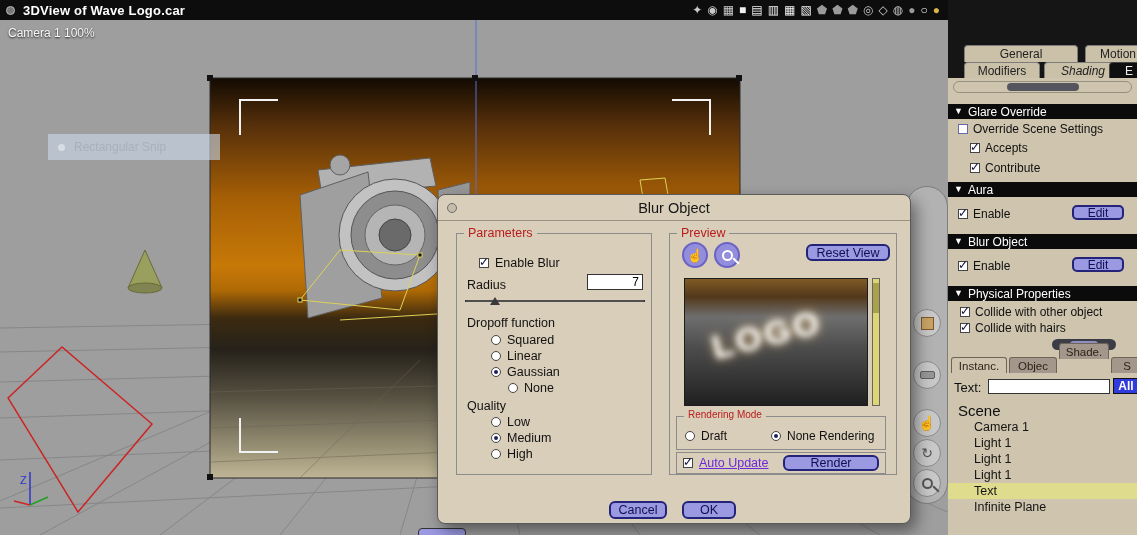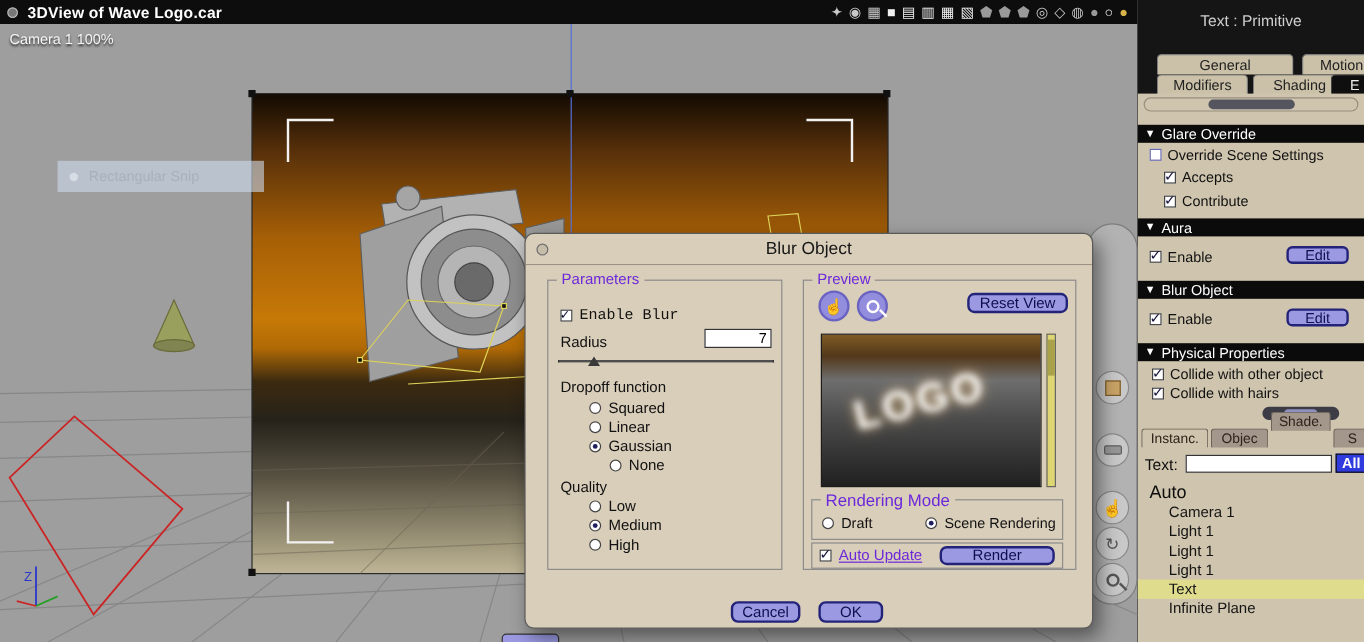--- a/index.html
+++ b/index.html
@@ -43,21 +43,21 @@
 
   
   .dialog{position:absolute;left:437px;top:194px;width:474px;height:330px;background:#d9ceba;
           border:1px solid #5a5a5a;border-radius:8px;box-shadow:5px 7px 16px rgba(0,0,0,.45);z-index:10;}
   .dlg-titlebar{position:absolute;top:0;left:0;right:0;height:26px;border-bottom:1px solid #9a9182;
                 display:flex;align-items:center;justify-content:center;border-radius:8px 8px 0 0;}
   .dlg-title{font-size:14.5px;color:#161616;}
   .dlg-close{position:absolute;left:9px;top:8px;width:10px;height:10px;border-radius:50%;
              background:#c6bcaa;border:1px solid #6e6e6e;}
   .group{position:absolute;border:1px solid #8c8c8c;}
-  .group-label{position:absolute;top:-8px;left:7px;background:#d9ceba;padding:0 4px;font-size:12.5px;color:#6d28d9;}
+  .group-label{position:absolute;top:-8px;left:7px;background:#d9ceba;padding:0 4px;font-size:12.5px;color:#b91c1c;}
   .prow{position:absolute;display:flex;align-items:center;gap:6px;font-size:12.5px;color:#111;white-space:nowrap;}
   .chk{display:inline-block;width:10px;height:10px;background:#fff;border:1px solid #444;position:relative;flex:0 0 auto;}
   .chk.checked::after{content:"✓";position:absolute;left:-1px;top:-4px;font-size:12px;color:#10103a;}
   .chk.blue{border-color:#6666aa;}
   .radio{display:inline-block;width:10px;height:10px;border:1px solid #444;border-radius:50%;background:#fff;position:relative;flex:0 0 auto;}
   .radio.sel::after{content:"";position:absolute;left:2px;top:2px;width:4px;height:4px;border-radius:50%;background:#202060;}
   .radius-input{position:absolute;width:56px;height:16px;border:1px solid #333;background:#fff;
                 font-size:12px;text-align:right;padding:0 3px;font-family:"Liberation Sans",sans-serif;}
   .slider-track{position:absolute;height:2px;background:#4f4f4f;border-left:1px solid #333;border-right:1px solid #333;}
   .slider-thumb{position:absolute;width:0;height:0;border-left:5px solid transparent;border-right:5px solid transparent;
@@ -268,21 +268,21 @@
 
   <div class="dialog">
     <div class="dlg-titlebar">
       <span class="dlg-close"></span>
       <span class="dlg-title">Blur Object</span>
     </div>
 
     <div class="group" style="left:18px;top:38px;width:196px;height:242px;">
       <span class="group-label">Parameters</span>
 
-      <div class="prow" style="left:10px;top:22px;font-family:Liberation Mono, monospace;">
+      <div class="prow" style="left:22px;top:22px;">
         <span class="chk checked"></span>
         <span>Enable Blur</span>
       </div>
 
       <div class="prow" style="left:10px;top:44px;">
         <span>Radius</span>
       </div>
       <input class="radius-input" style="left: 130px; top: 40px;" value="7">
 
       <div class="slider-track" style="left:8px;top:66px;width:180px;">
@@ -338,49 +338,48 @@
       <div class="btn-lav" style="position:absolute;right:6px;top:10px;width:84px;height:17px;text-align:center;">Reset View</div>
 
       <div class="preview-img" style="left:14px;top:44px;width:184px;height:128px;">
         <span class="logo-text">LOGO</span>
       </div>
       <div class="pv-scroll" style="left:202px;top:44px;height:128px;">
         <div class="thumb"></div>
       </div>
 
       <div class="group" style="left:6px;top:182px;width:210px;height:34px;">
-        <span class="group-label" style="font-size:14px;">Rendering Mode</span>
+        <span class="group-label" style="font-size:10px;">Rendering Mode</span>
         <div class="prow" style="left:8px;top:12px;font-size:12px;">
           <span class="radio"></span>
           <span>Draft</span>
         </div>
         <div class="prow" style="left:94px;top:12px;font-size:12px;">
           <span class="radio sel"></span>
-          <span>Scene Rendering</span>
+          <span>None Rendering</span>
         </div>
       </div>
 
       <div class="group" style="left:6px;top:218px;width:210px;height:22px;display:flex;align-items:center;gap:6px;padding:0 6px;">
         <span class="chk checked"></span>
         <span style="font-size:12.5px;color:#6d28d9;text-decoration:underline;">Auto Update</span>
         <div class="btn-lav" style="margin-left:auto;width:96px;height:16px;">Render</div>
       </div>
     </div>
 
     <div class="btn-lav" style="position:absolute;left:171px;top:306px;width:58px;height:18px;">Cancel</div>
     <div class="btn-lav" style="position:absolute;left:244px;top:306px;width:54px;height:18px;">OK</div>
   </div>
 
   <div class="panel">
-    <div class="panel-title">Text : Primitive</div>
 
     <div class="ptab" style="left:16px;top:45px;width:114px;">General</div>
     <div class="ptab" style="left:137px;top:45px;width:66px;">Motion</div>
     <div class="ptab" style="left:16px;top:62px;width:76px;">Modifiers</div>
-    <div class="ptab" style="left:96px;top:62px;width:78px;">Shading</div>
+    <div class="ptab" style="left:96px;top:62px;width:78px;font-style:italic;">Shading</div>
     <div class="ptab dark" style="left:161px;top:62px;width:40px;">E</div>
 
     <div class="panel-content">
       <div class="pscroll">
         <div class="pill"></div>
       </div>
 
       <div class="sec-hdr" style="top:26px;">
         <span class="tri">▼</span>
         <span>Glare Override</span>
@@ -437,21 +436,21 @@
 
       <div class="ltab active" style="left:3px;top:279px;width:56px;">Instanc.</div>
       <div class="ltab idle" style="left:61px;top:279px;width:48px;">Objec</div>
       <div class="ltab idle" style="left:111px;top:265px;width:50px;">Shade.</div>
       <div class="ltab idle" style="left:163px;top:279px;width:32px;">S</div>
 
       <span class="find-label" style="left:6px;top:302px;">Text:</span>
       <input class="find-input" style="left: 40px; top: 301px; width: 122px;">
       <div class="all-btn" style="left:165px;top:300px;width:26px;">All</div>
 
-      <span class="scene-label" style="left:10px;top:324px;">Auto</span>
+      <span class="scene-label" style="left:10px;top:324px;">Scene</span>
       <div class="scene-row" style="top:341px;">Camera 1</div>
       <div class="scene-row" style="top:357px;">Light 1</div>
       <div class="scene-row" style="top:373px;">Light 1</div>
       <div class="scene-row" style="top:389px;">Light 1</div>
       <div class="scene-row hl" style="top:405px;">Text</div>
       <div class="scene-row" style="top:421px;">Infinite Plane</div>
     </div>
   </div>
 
 </div>

